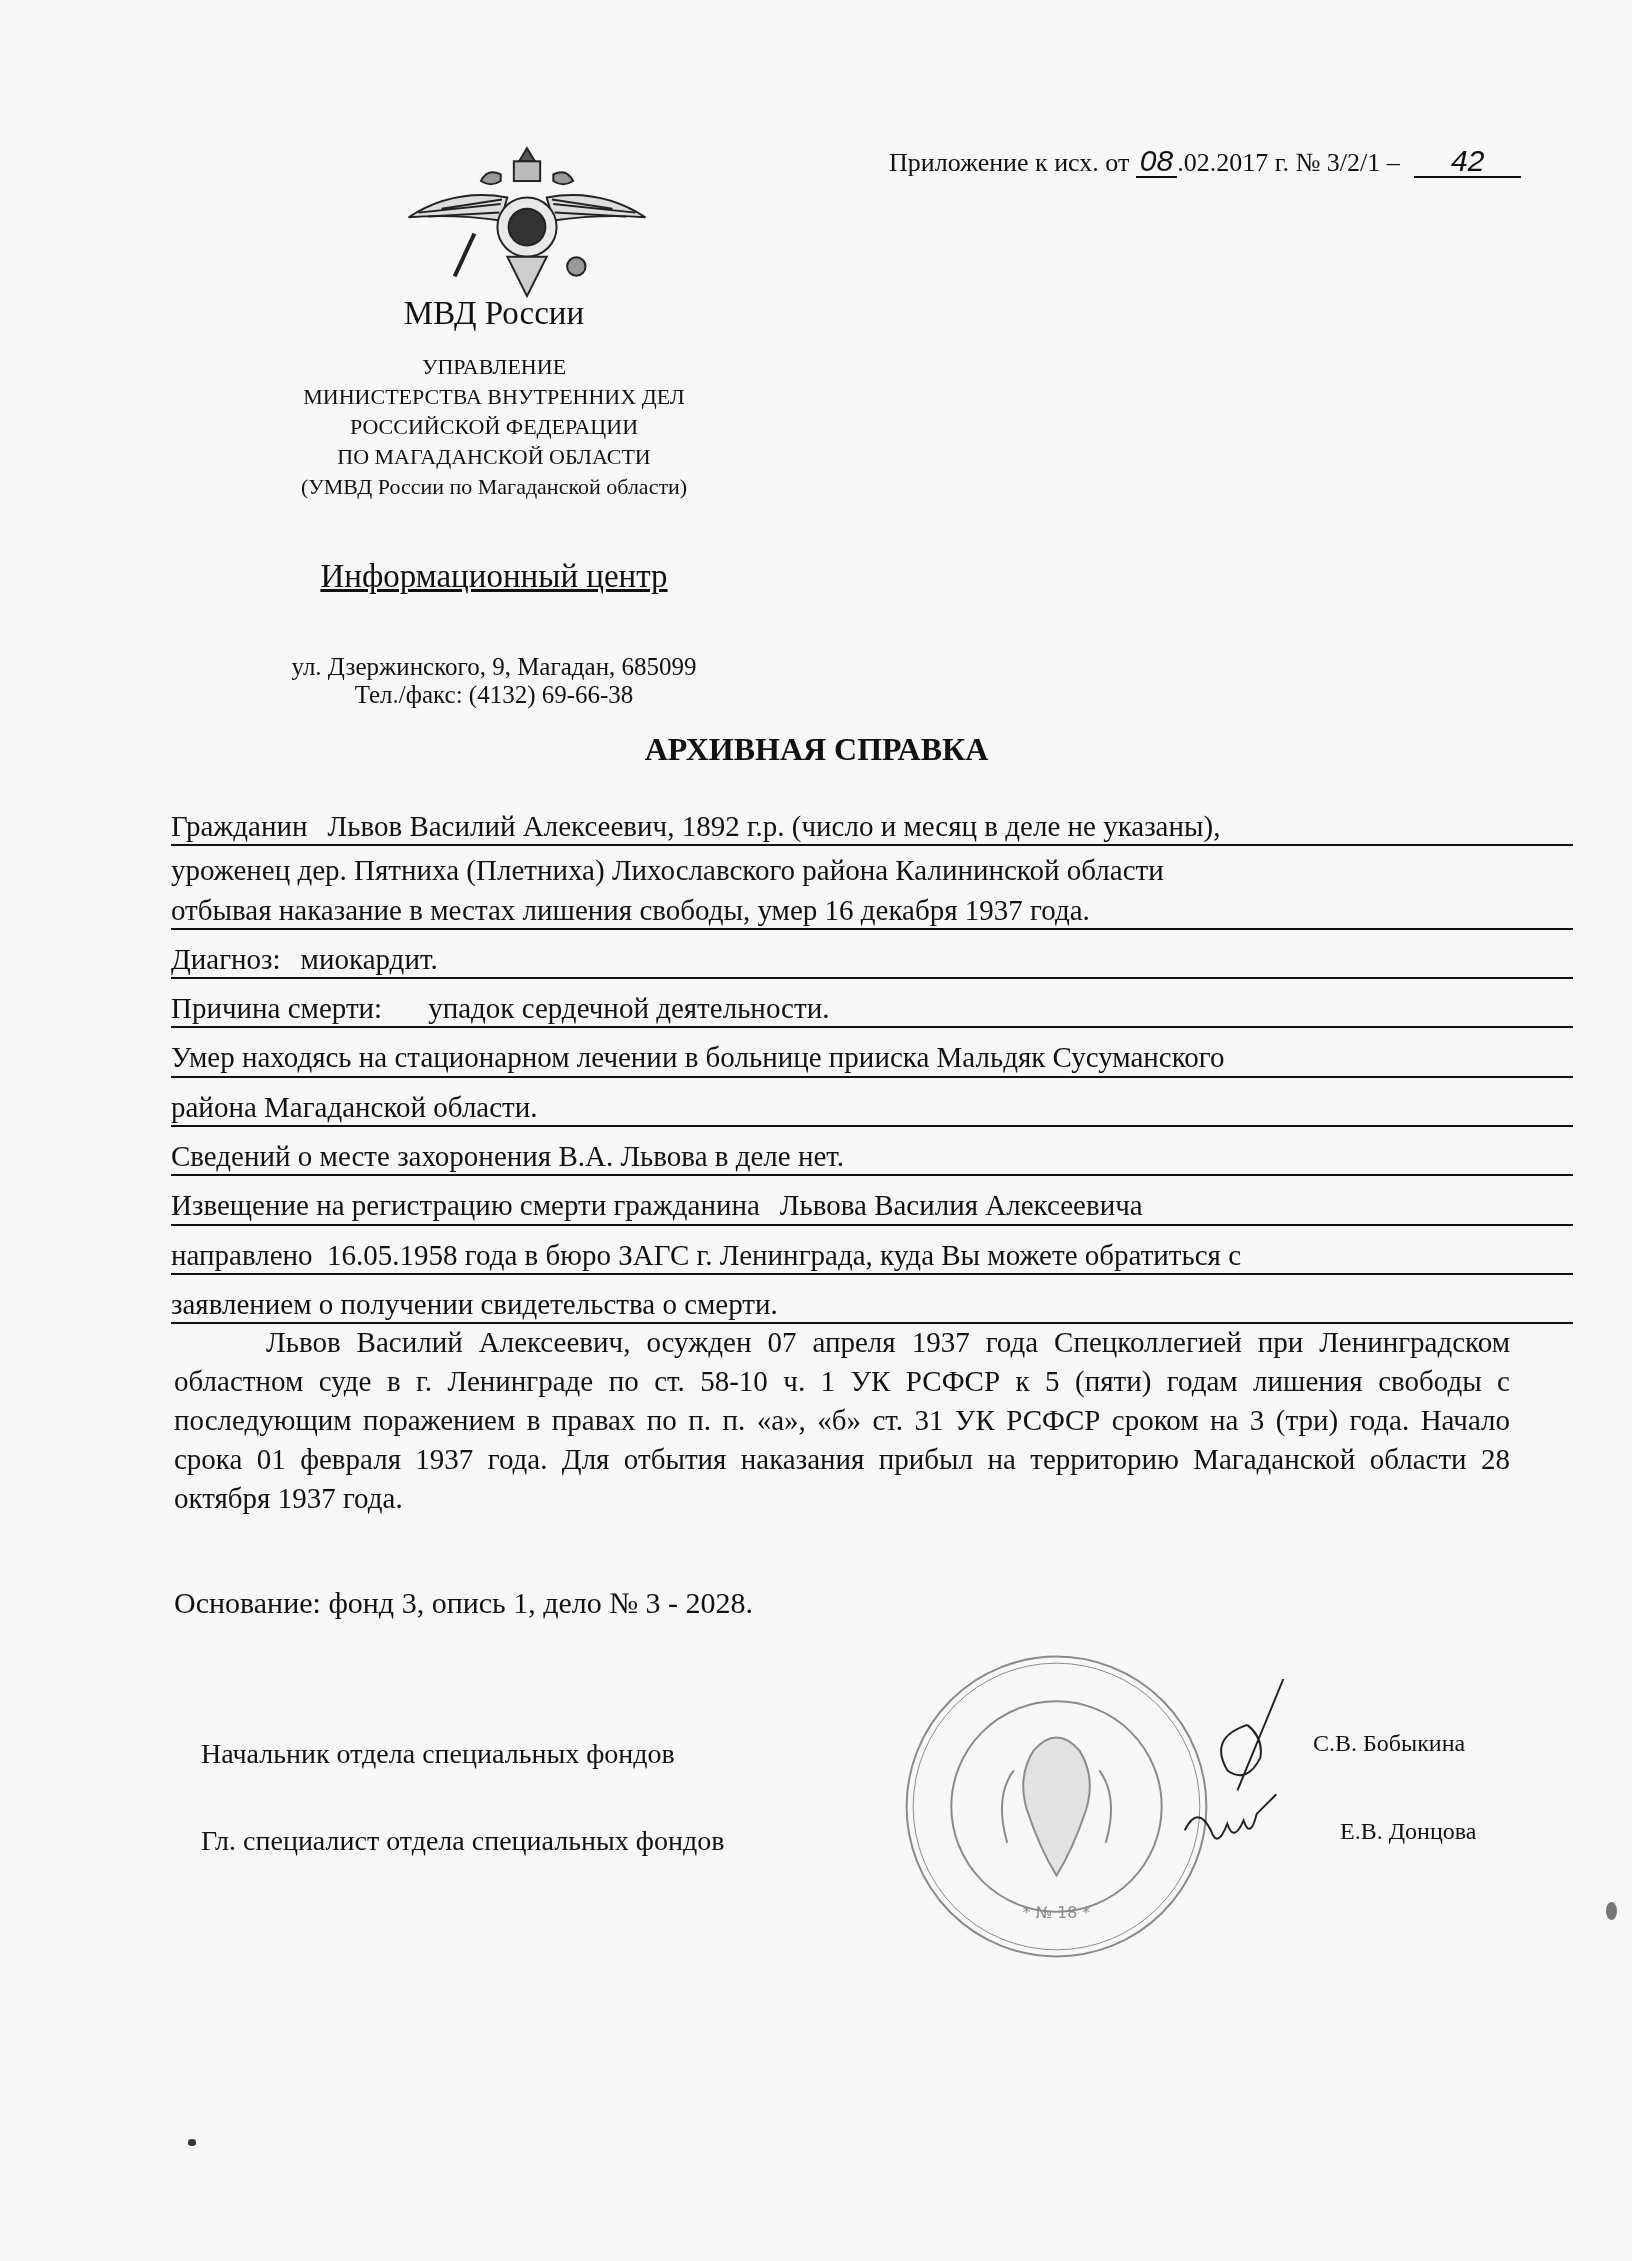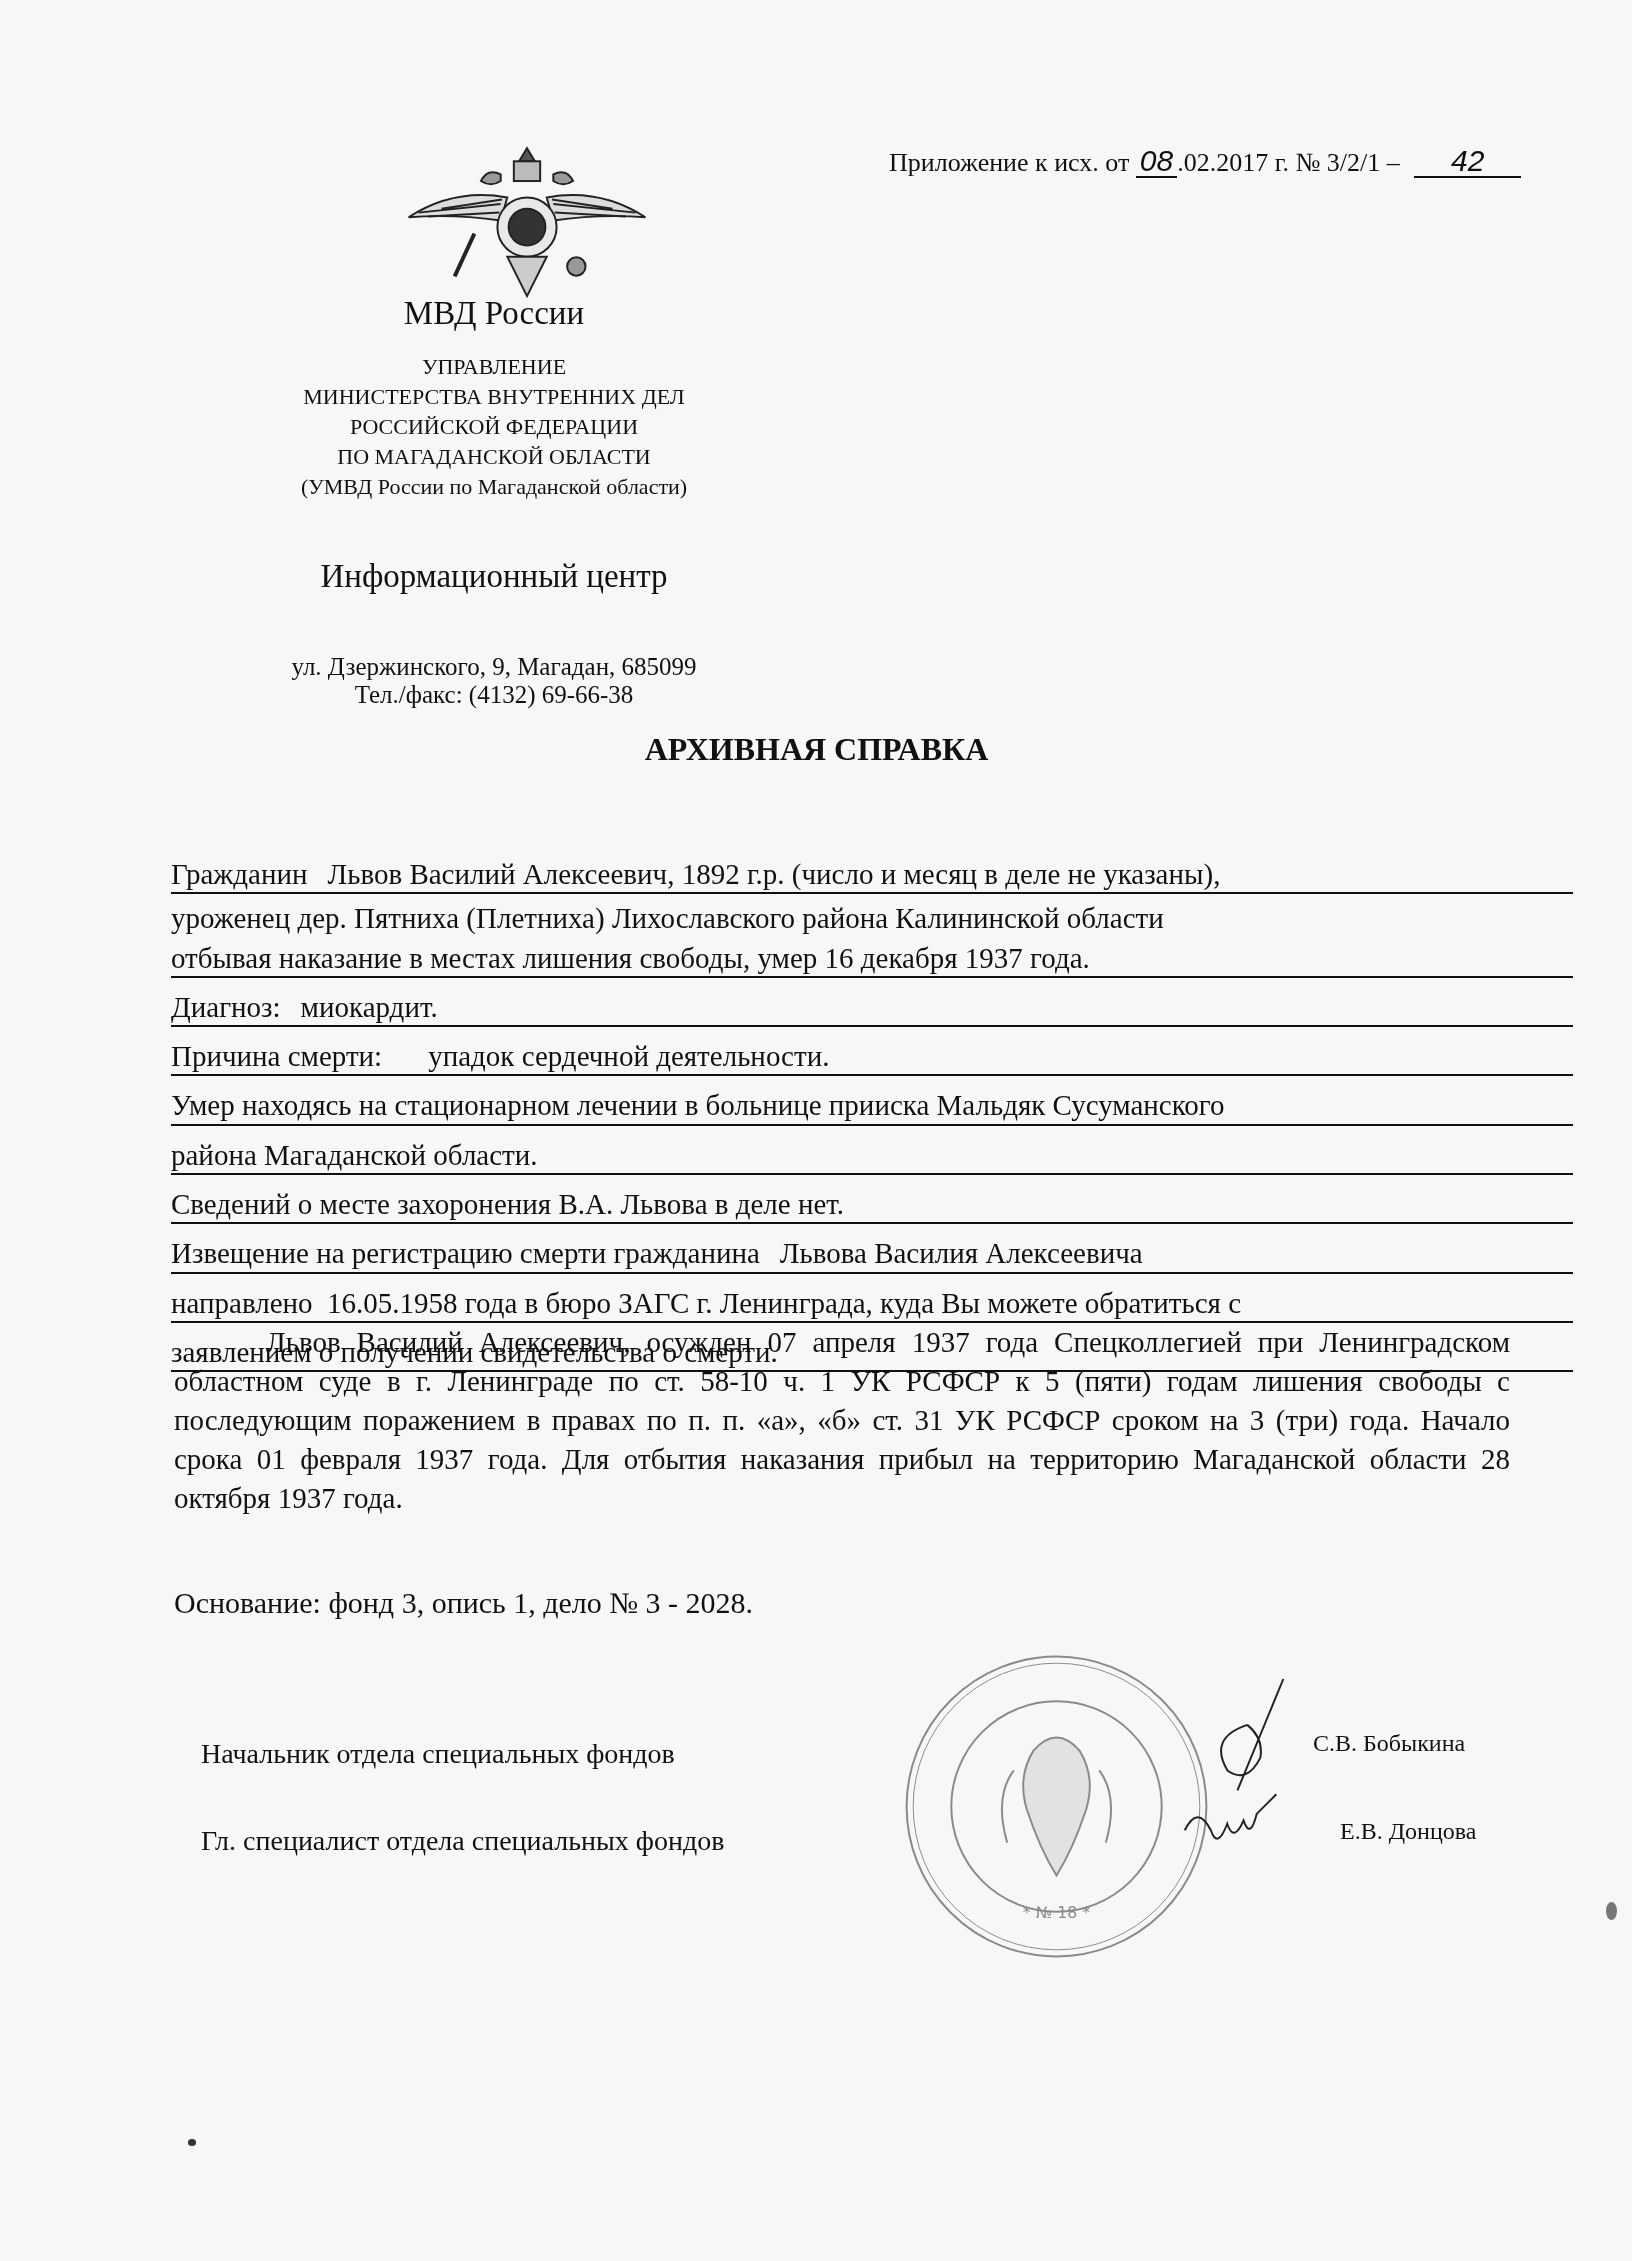--- a/index.html
+++ b/index.html
@@ -13,24 +13,24 @@
   .annex { left:889px; top:146px; font-size:26px; white-space:nowrap; }
   .annex .hand {
     display:inline-block; border-bottom:2px solid #111; font-style:italic;
     font-family:Liberation Sans, sans-serif; font-size:30px; line-height:1; padding:0 4px;
   }
   .annex .hand.num { width:99px; text-align:center; margin-left:8px; }
   .emblem { left:402px; top:135px; width:250px; height:171px; }
   .hdr { left:165px; width:658px; text-align:center; }
   .hdr1 { top:295px; font-size:33px; }
   .hdr2 { top:352px; font-size:22px; line-height:30px; }
-  .hdr3 { top:558px; font-size:33px; }
+  .hdr3 { top:558px; font-size:33px;text-decoration:underline; }
   .hdr4 { top:620px; font-size:25px; line-height:28px;margin-top:33px; }
   .title { left:0; width:1633px; top:731px; text-align:center; font-size:32px; font-weight:bold; }
-  .form { left:171px; top:846px; width:1402px; }
+  .form { left:171px; top:798px; width:1402px; }
   .fline {
     position:relative; border-bottom:2px solid #111; height:46px;
     font-size:29px; white-space:nowrap; display:flex; align-items:flex-end; padding-bottom:1.3px;
   }
   .fline .lbl { margin-right:20px; }
   .fline .val { }
   .body-text {
     left:174px; top:1323px; width:1336px; font-size:29px; line-height:39px; text-align:justify;
   }
   .body-text .indent { display:inline-block; width:92px; }

